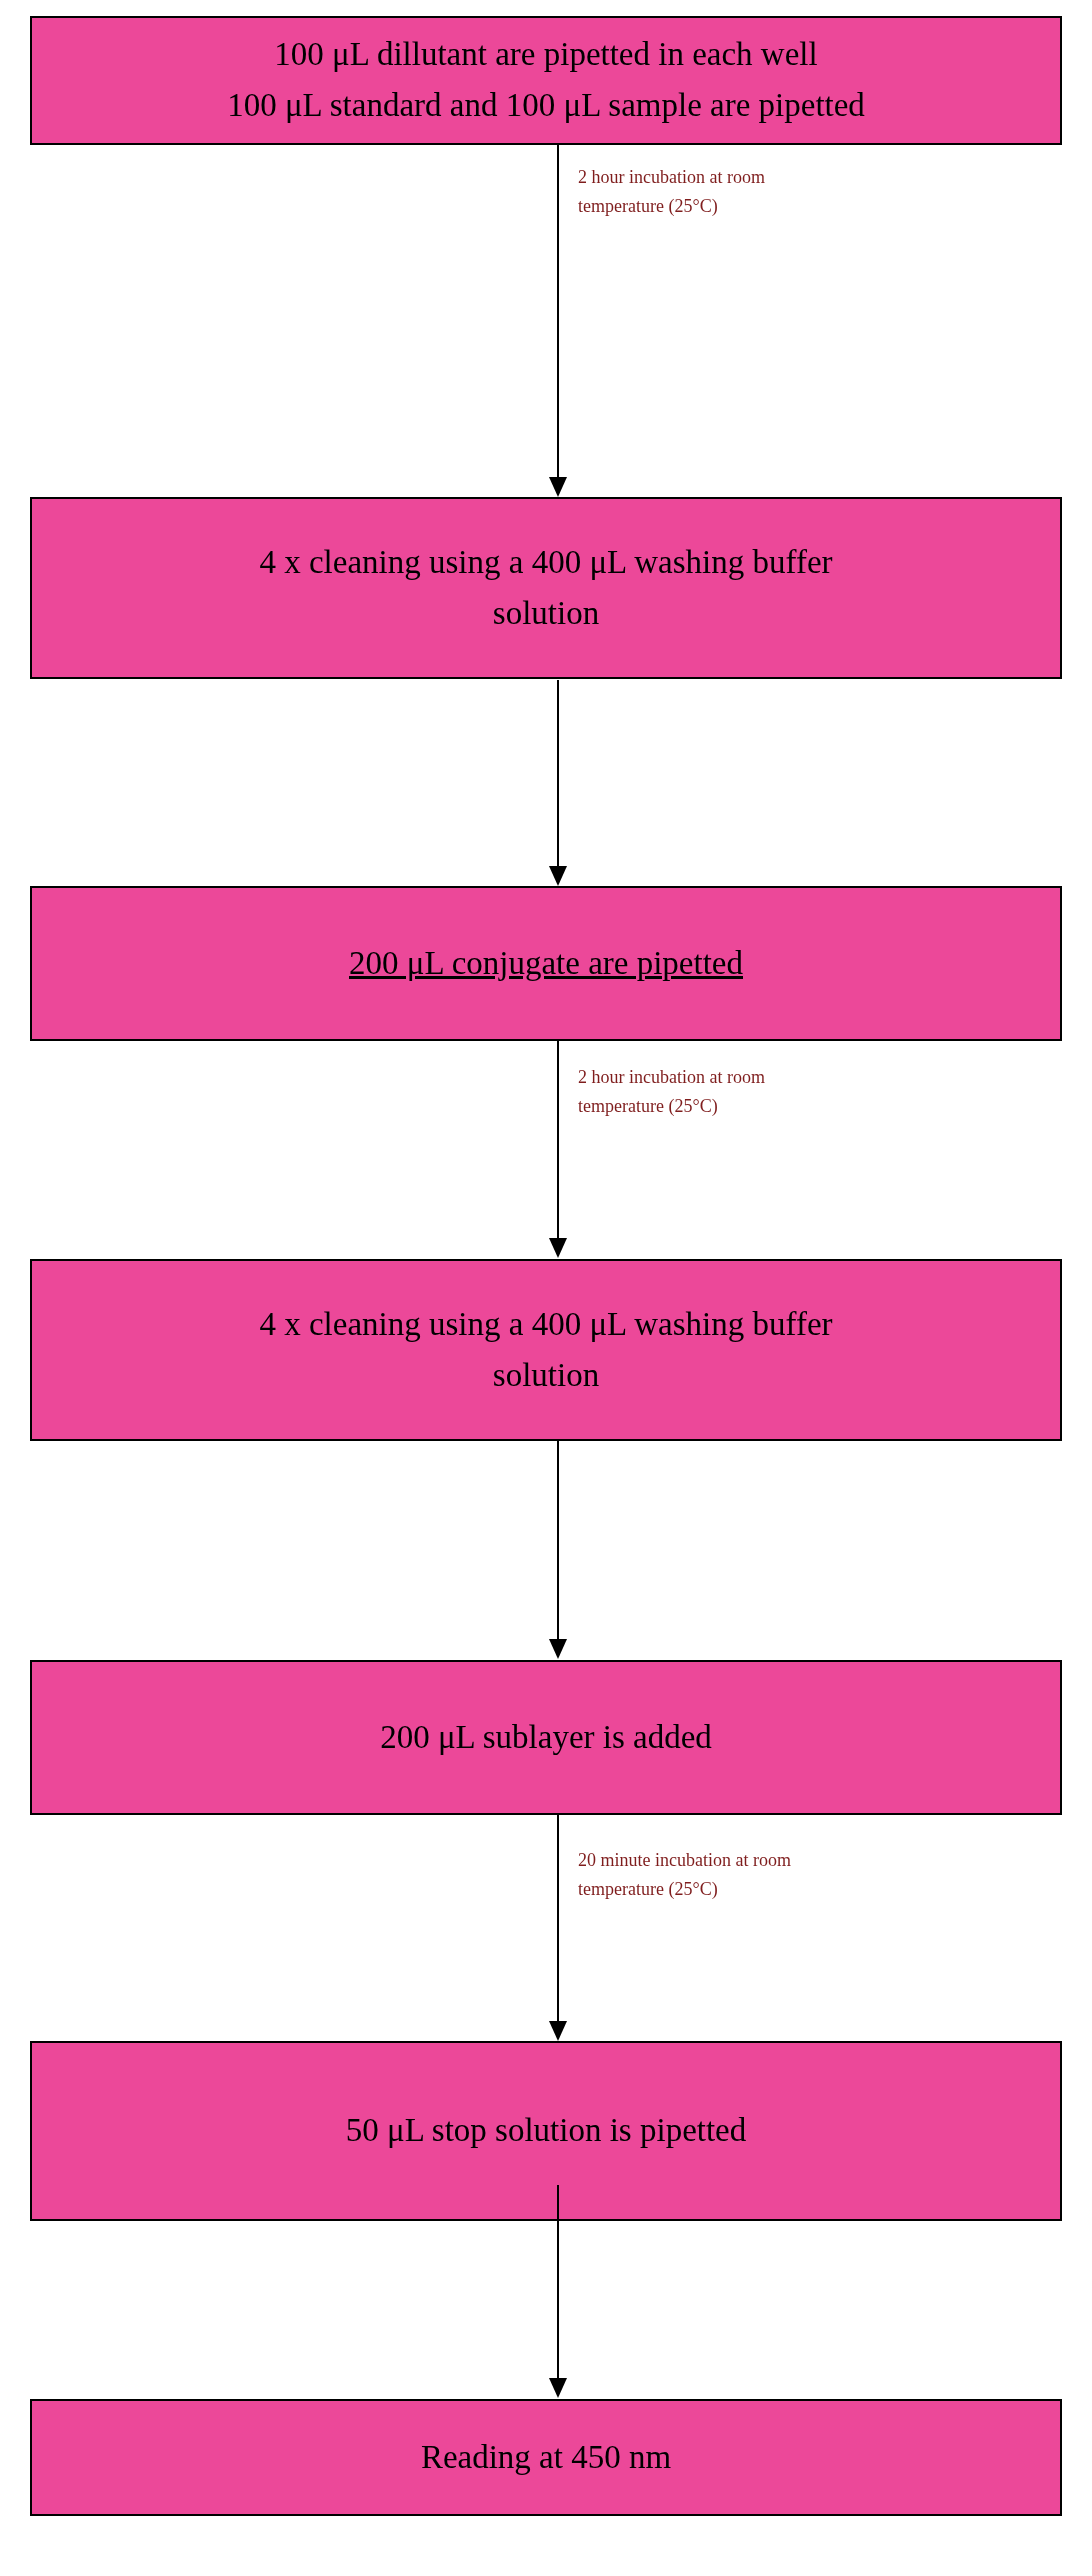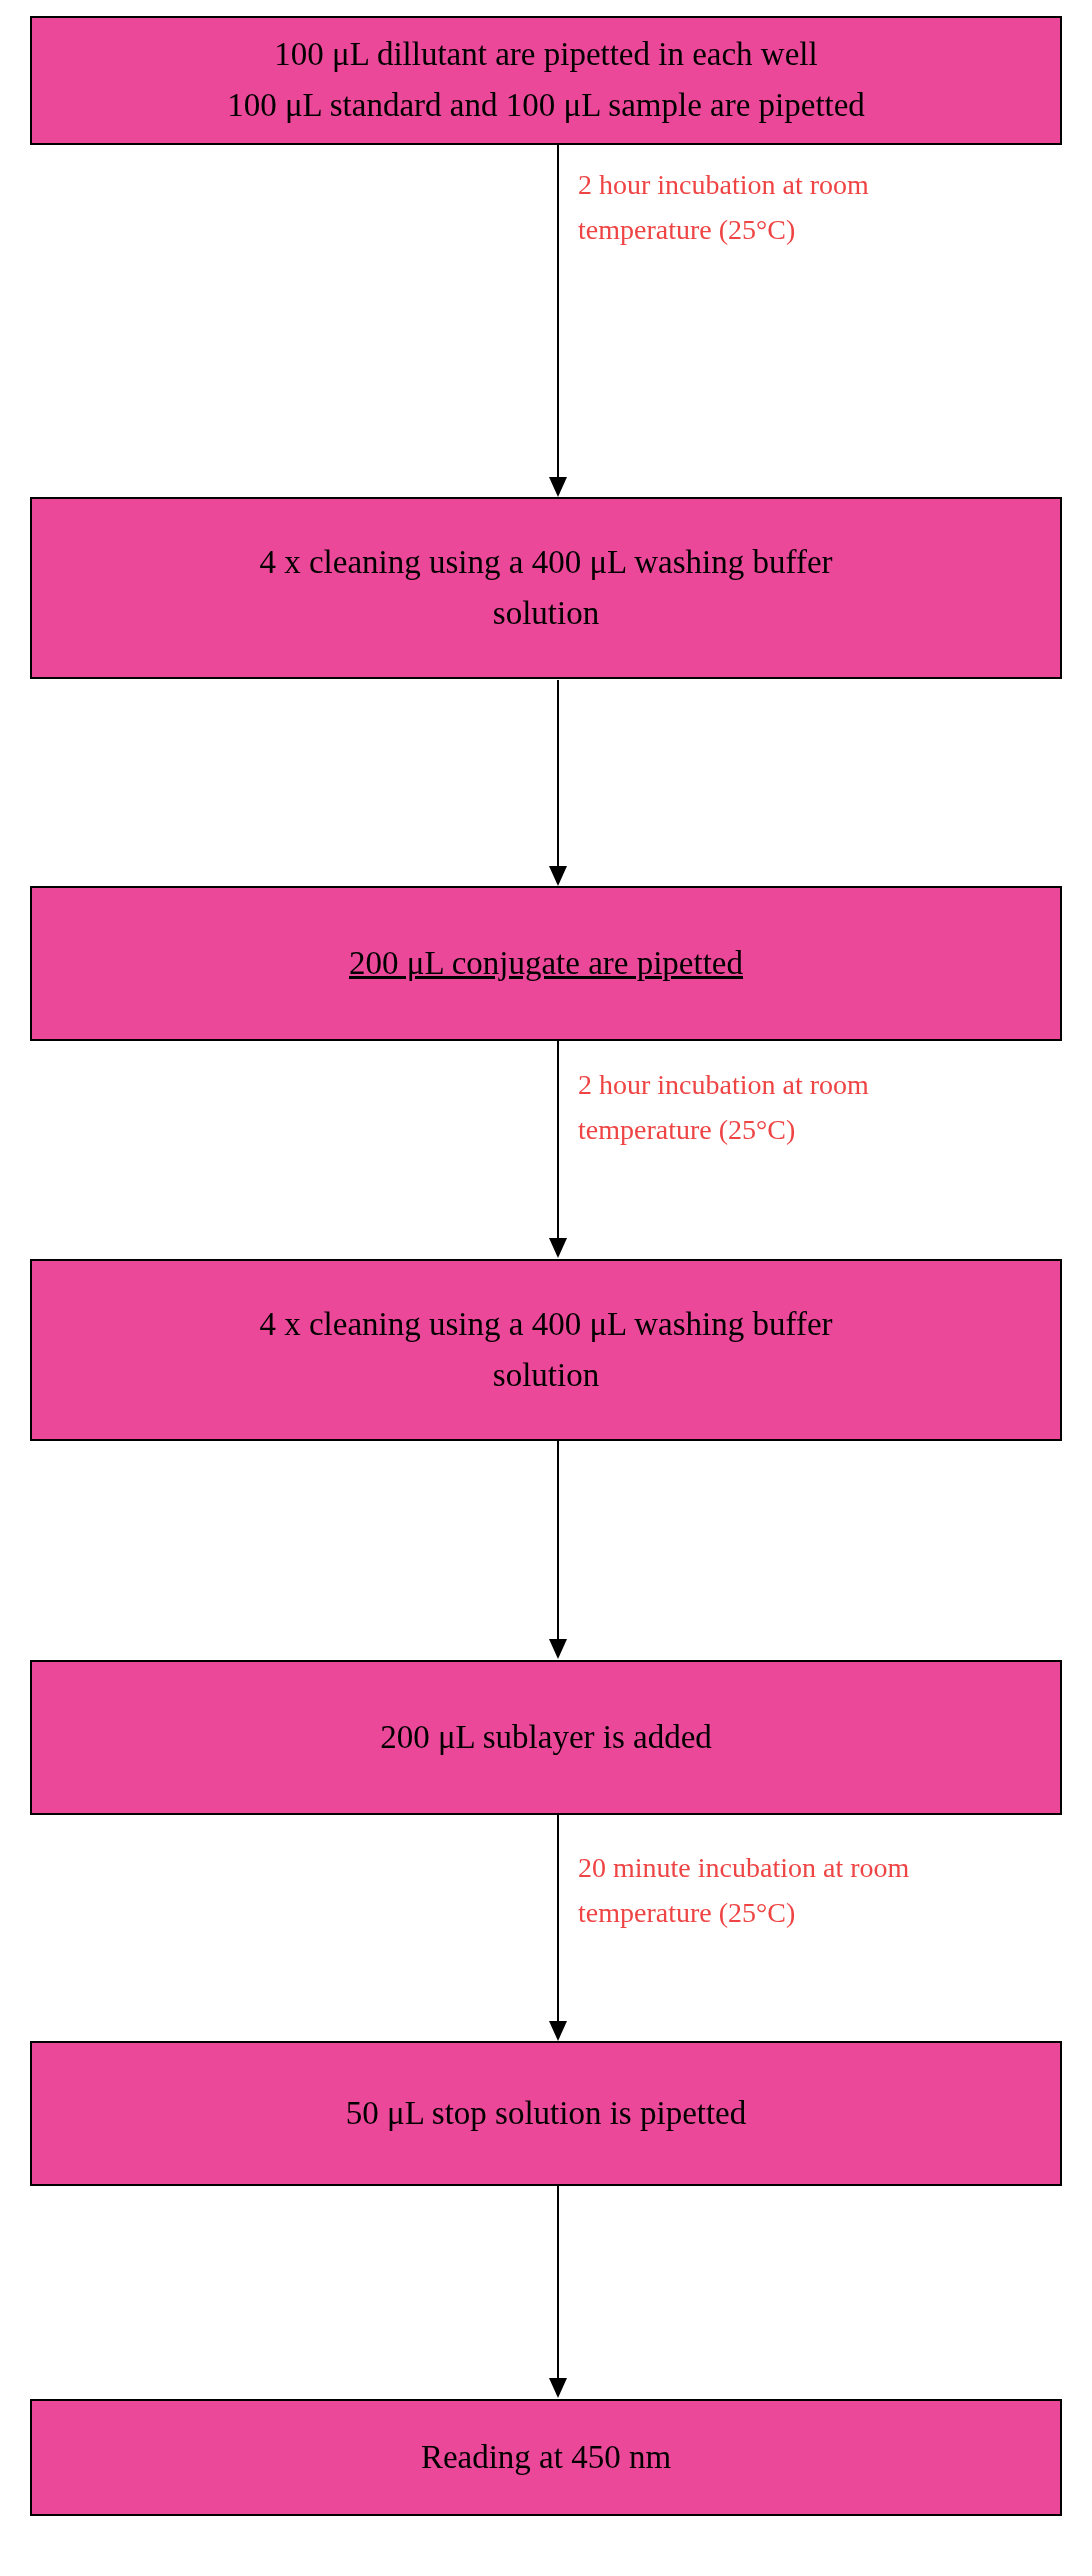--- a/index.html
+++ b/index.html
@@ -58,25 +58,25 @@
     width: 0;
     height: 0;
     border-left: 9.5px solid transparent;
     border-right: 9.5px solid transparent;
     border-top: 20.6px solid #000000;
   }
 
   
   .edge-label {
     position: absolute;
-    font-size: 28px;
+    font-size: 18px;
     line-height: 1.6;
     white-space: pre-line;
     text-align: left;
-    color: #ef4444;
+    color: #7f1d1d;
   }
 </style>
 </head>
 <body>
 
 <div id="page">
 
   <div class="node" style="top:15.5px; height:129px;">
     <div class="node-text">100 μL dillutant are pipetted in each well
 100 μL standard and 100 μL sample are pipetted</div>
@@ -124,21 +124,21 @@
     <div class="node-text">200 μL sublayer is added</div>
   </div>
 
   <div class="connector" style="top:1815px; height:226px;">
     <div class="shaft" style="height:206px;"></div>
     <div class="head" style="top:206px;"></div>
   </div>
   <div class="edge-label" style="top:1846px; left:578px; width:379px;">20 minute incubation at room
 temperature (25°C)</div>
 
-  <div class="node" style="top:2041px; height:145px;">
+  <div class="node" style="top:2041px; height:180px;">
     <div class="node-text">50 μL stop solution is pipetted</div>
   </div>
 
   <div class="connector" style="top:2185px; height:213px;">
     <div class="shaft" style="height:193px;"></div>
     <div class="head" style="top:193px;"></div>
   </div>
 
   <div class="node" style="top:2399px; height:117px;">
     <div class="node-text">Reading at 450 nm</div>

